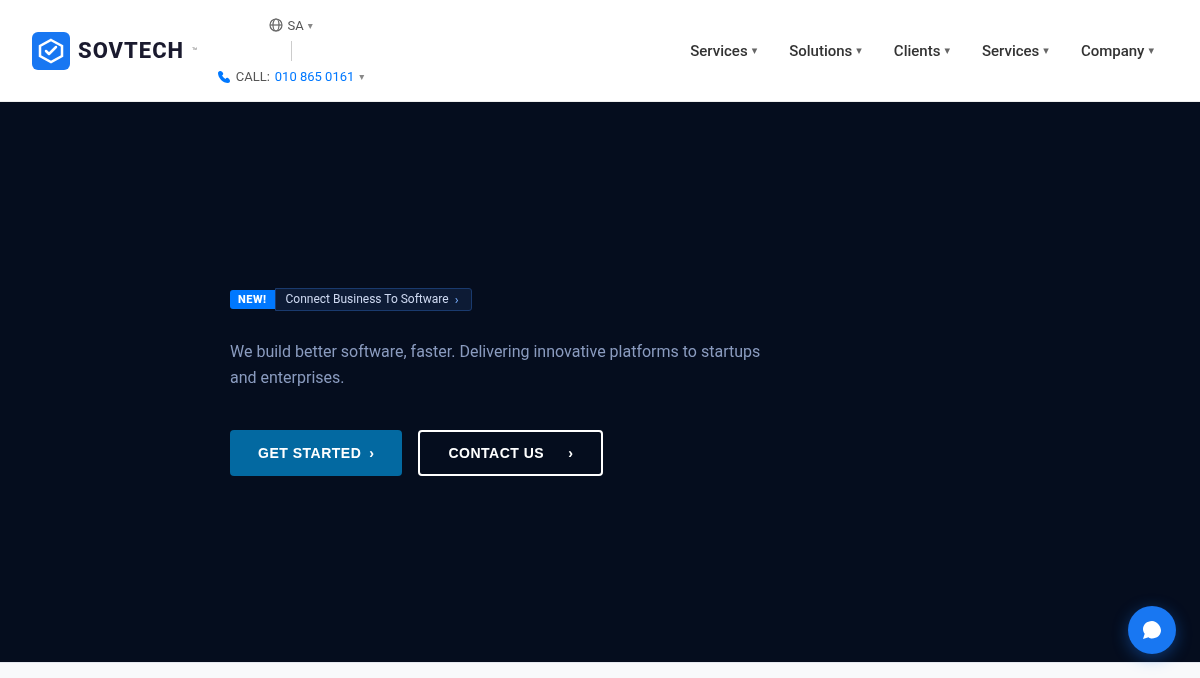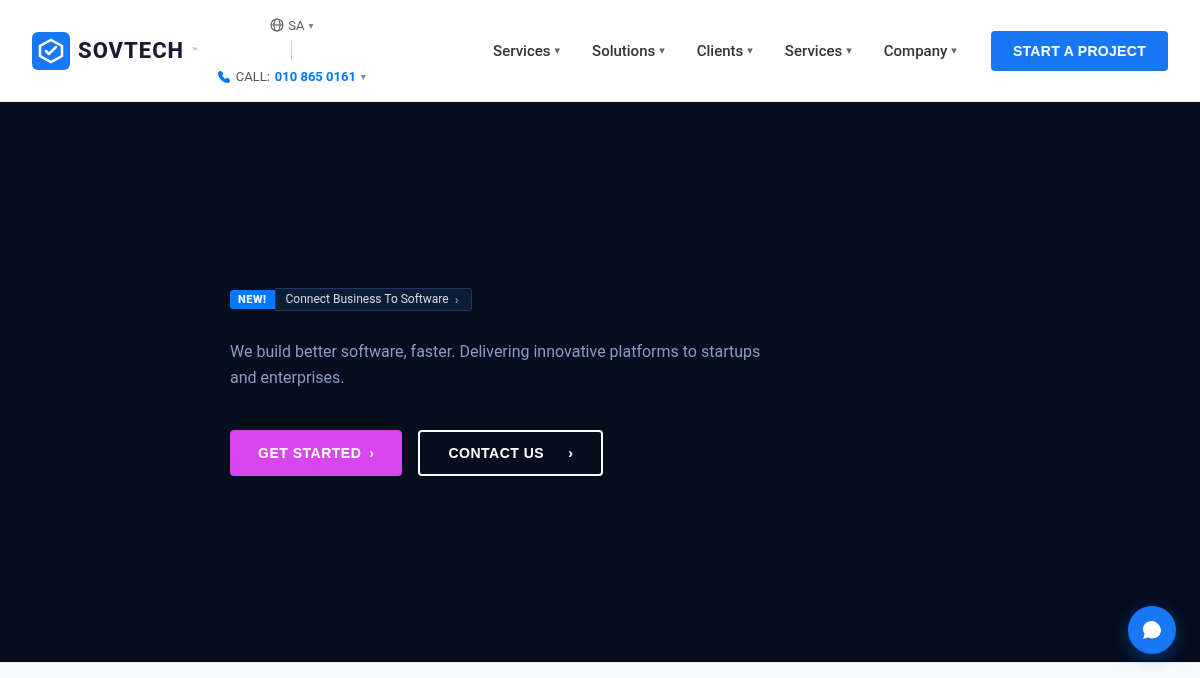--- a/index.html
+++ b/index.html
@@ -77,21 +77,21 @@
     }
     .call-info {
       display: flex;
       align-items: center;
       gap: 5px;
       font-size: 13px;
       color: #555;
     }
     .call-number {
       color: #0078ff;
-      font-weight: 700;
+      font-weight: 400;
     }
 
     
     .navbar-right {
       display: flex;
       align-items: center;
       gap: 4px;
     }
     .nav-link {
       display: flex;
@@ -172,21 +172,21 @@
       color: #8a9bbf;
       margin-bottom: 40px;
       line-height: 1.6;
       max-width: 560px;
     }
     .hero-buttons {
       display: flex;
       gap: 16px;
     }
     .btn-primary {
-      background: #d946ef;
+      background: #0369a1;
       color: #fff;
       border: none;
       border-radius: 4px;
       padding: 14px 28px;
       font-size: 14px;
       font-weight: 700;
       cursor: pointer;
       letter-spacing: 0.5px;
       display: flex;
       align-items: center;
@@ -285,21 +285,20 @@
       <span class="nav-chevron">▾</span>
     </a>
     <a class="nav-link" href="#">
       <span>Services</span>
       <span class="nav-chevron">▾</span>
     </a>
     <a class="nav-link" href="#">
       <span>Company</span>
       <span class="nav-chevron">▾</span>
     </a>
-    <button class="btn-start">START A PROJECT</button>
   </div>
 </nav>
 
 <section class="hero">
   <div class="hero-content">
     <div class="new-badge-row">
       <span class="new-badge">NEW!</span>
       <span class="new-badge-link">
         <span>Connect Business To Software</span>
         <span class="arrow">›</span>

